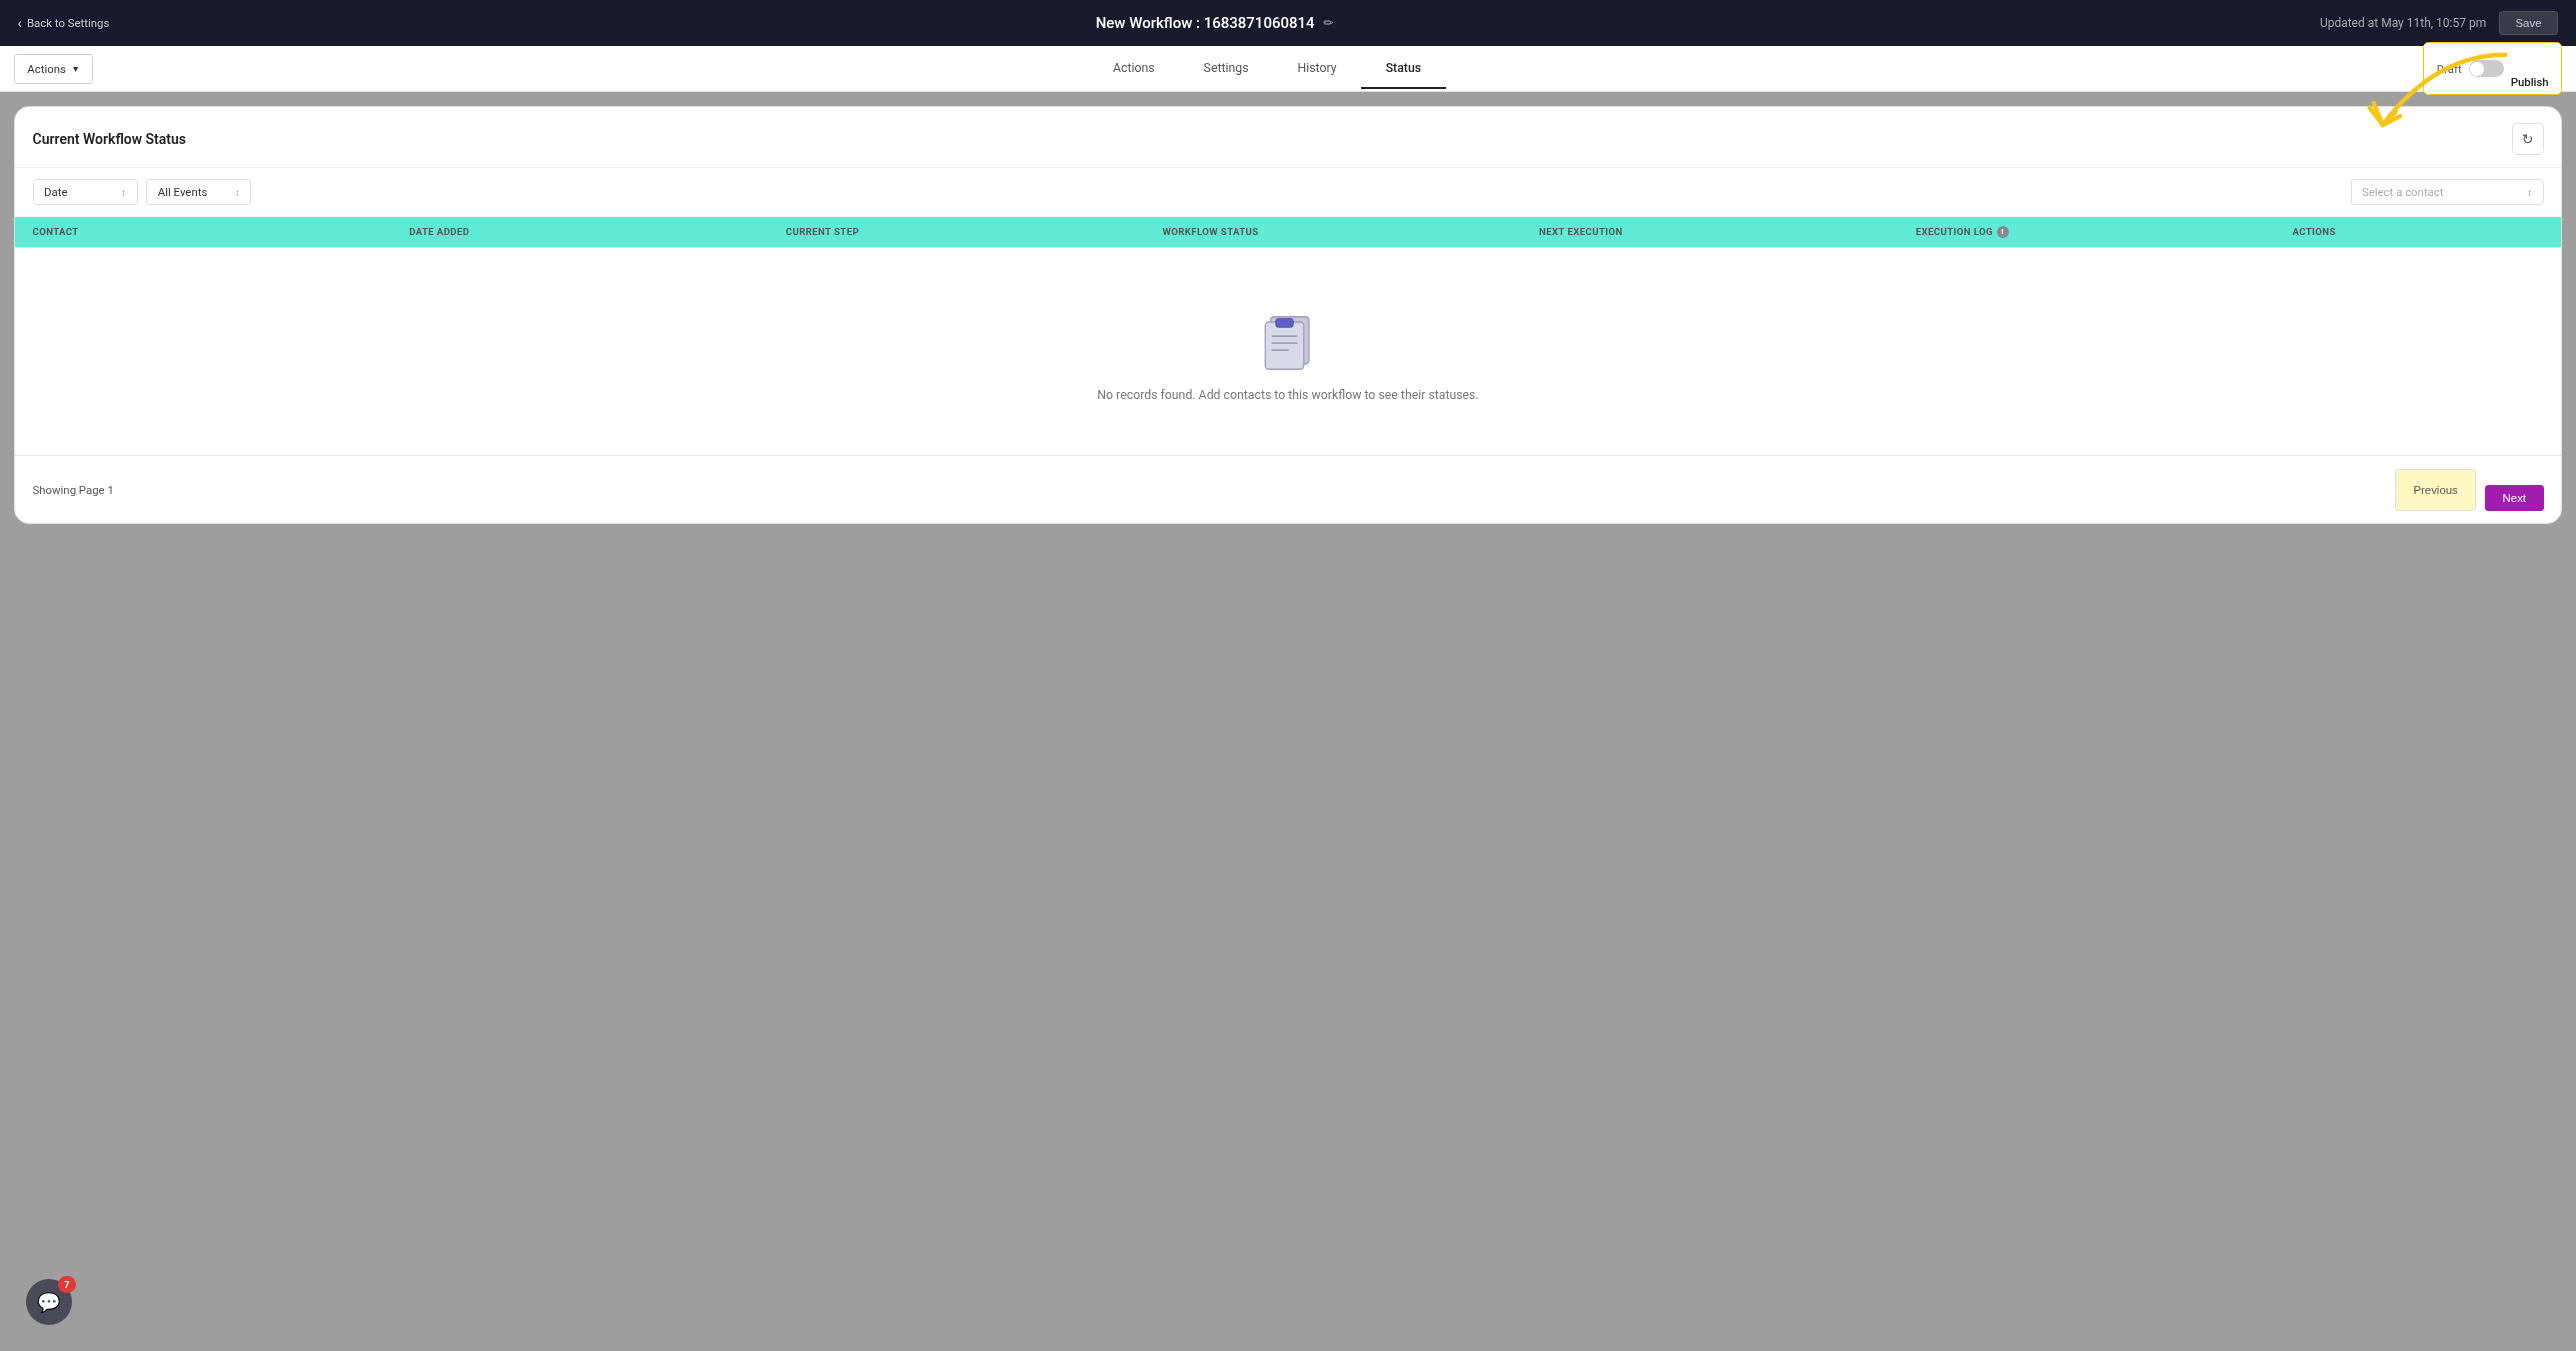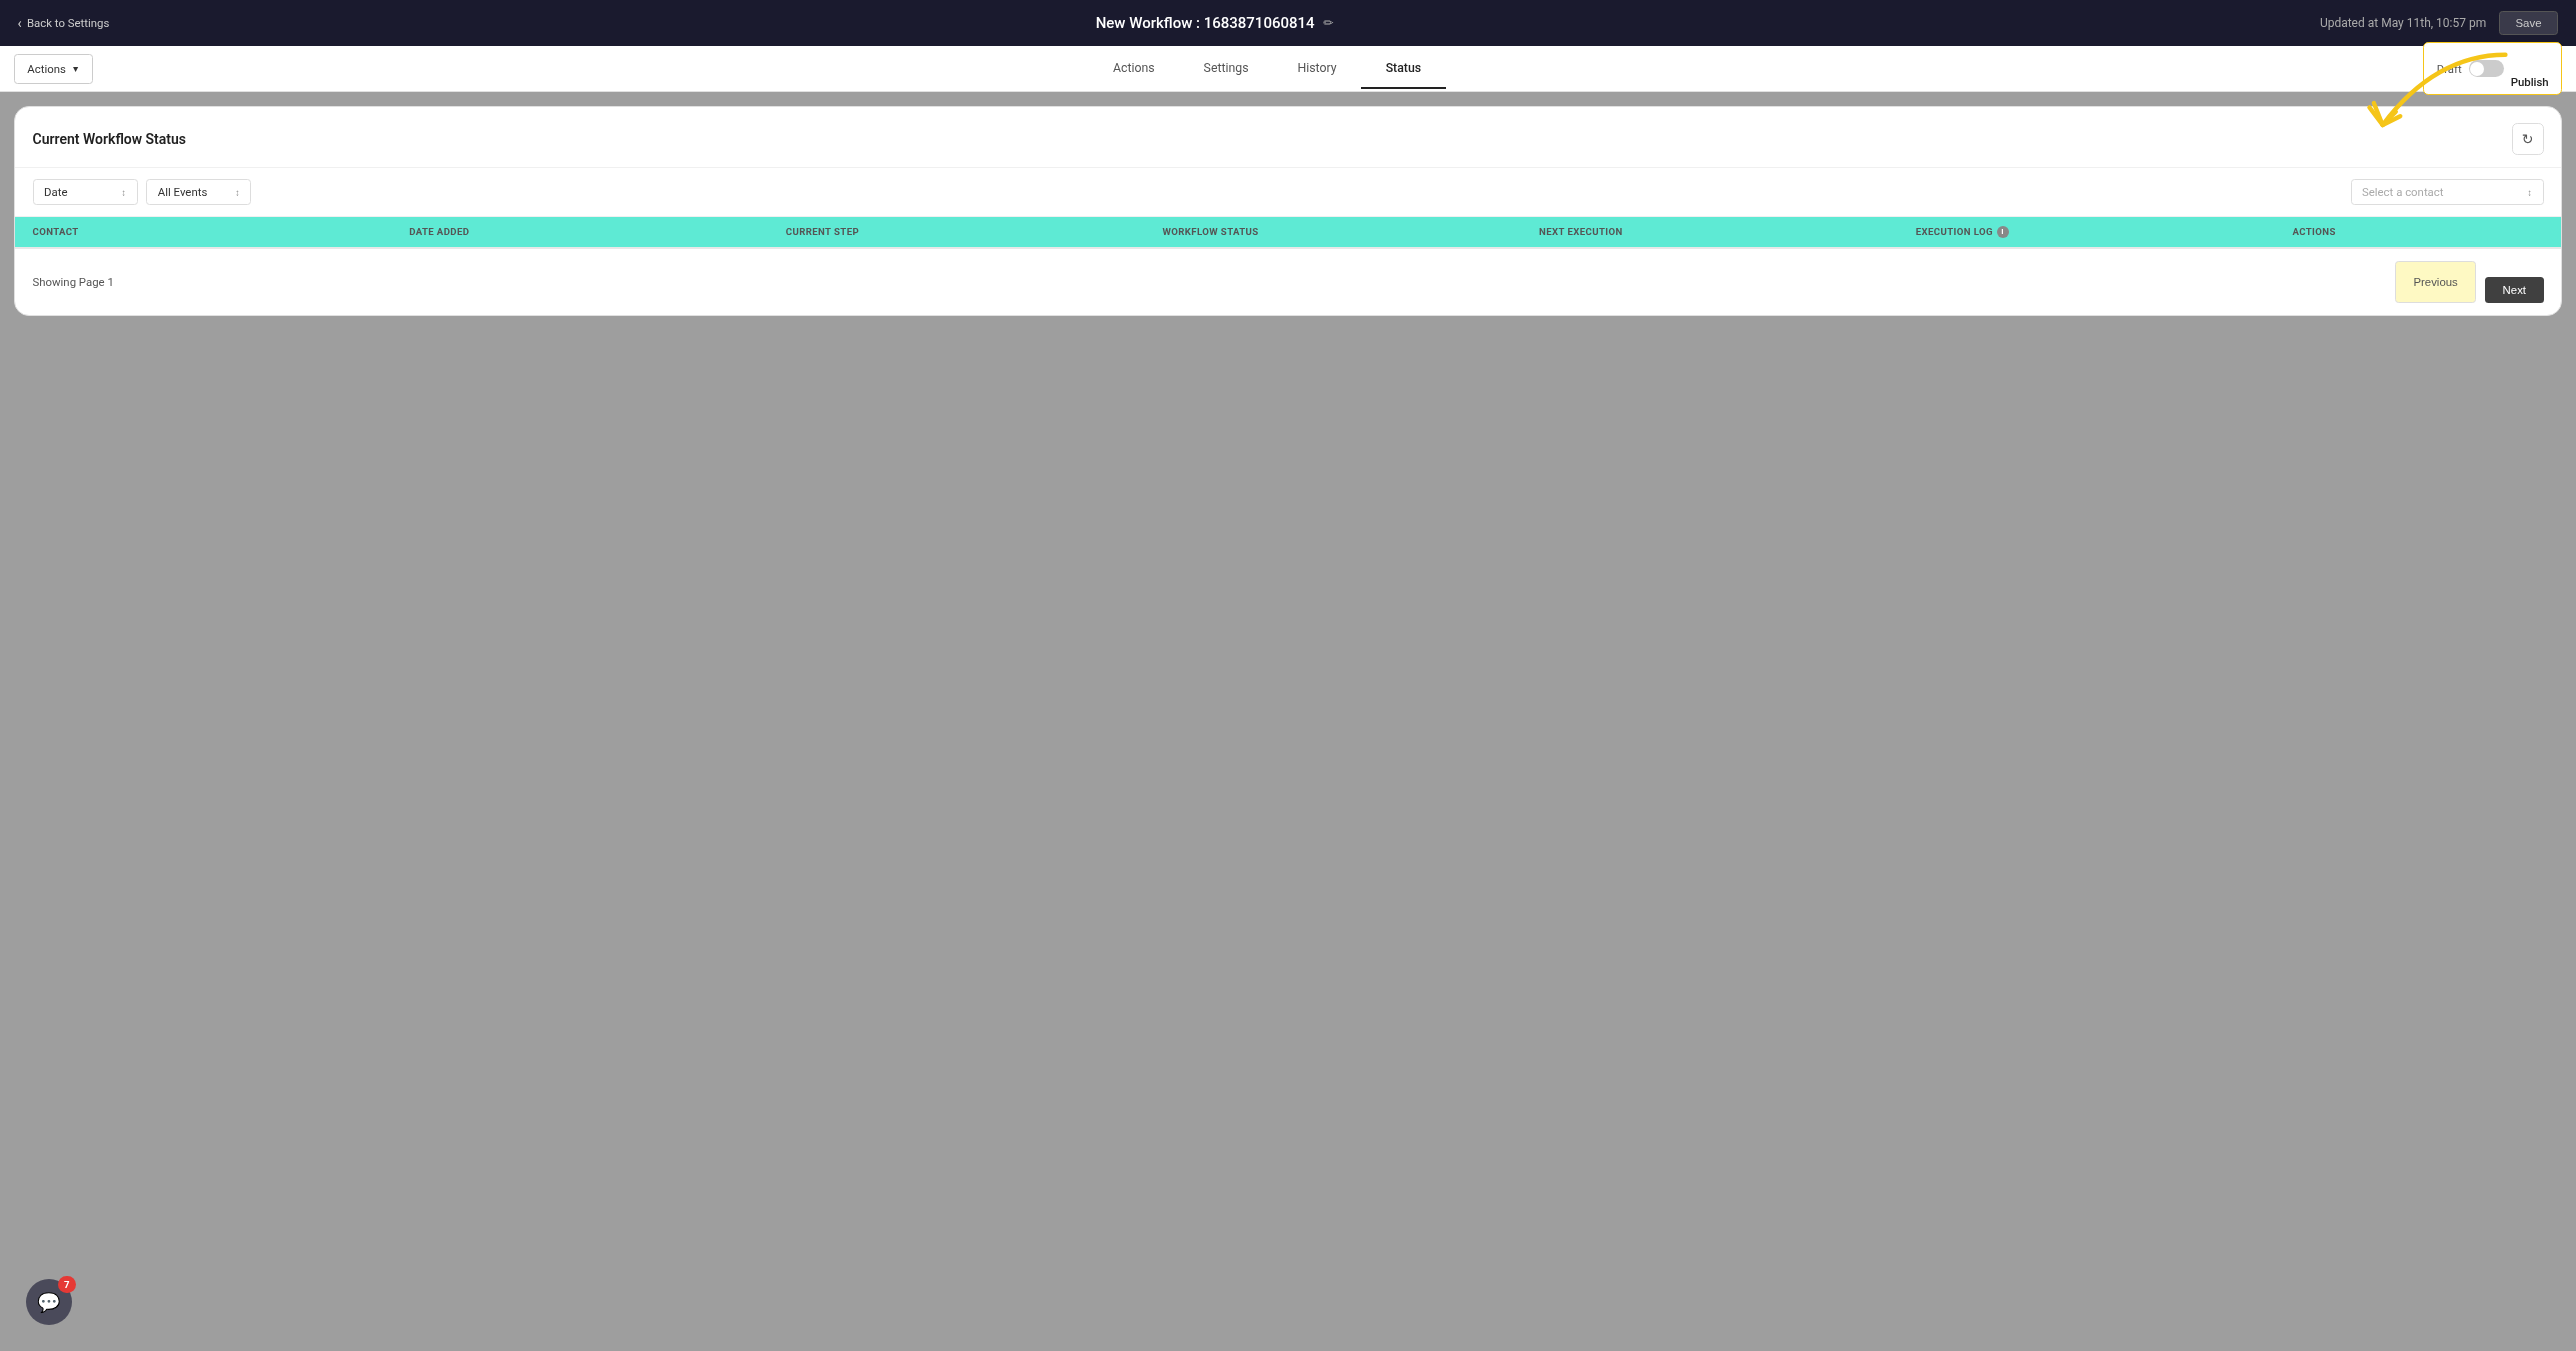--- a/index.html
+++ b/index.html
@@ -299,21 +299,21 @@
       border-radius: 3.5px;
       background: #fef9c3;
       color: #555;
       font-size: 11.4px;
       cursor: pointer;
     }
     .next-btn {
       padding: 7px 17.5px;
       border: none;
       border-radius: 3.5px;
-      background: #404040;
+      background: #a21caf;
       color: #fff;
       font-size: 11.4px;
       cursor: pointer;
       font-weight: 500;
       margin-top: 16px;
     }
 
     
     .chat-widget {
       position: fixed;
@@ -452,20 +452,38 @@
       </div>
       <div class="table-col-header">
         <span>EXECUTION LOG</span>
         <span class="info-icon">i</span>
       </div>
       <div class="table-col-header">
         <span>ACTIONS</span>
       </div>
     </div>
 
+    <div class="empty-state">
+
+      <div class="clipboard-icon">
+        <svg width="70" height="70" viewBox="0 0 80 80" xmlns="http://www.w3.org/2000/svg">
+
+          <rect x="20" y="18" width="44" height="54" rx="4" fill="#c8c8d4" stroke="#a0a0b8" stroke-width="1.5"></rect>
+
+          <rect x="14" y="24" width="44" height="54" rx="4" fill="#d8d8e8" stroke="#a0a0b8" stroke-width="1.5"></rect>
+
+          <rect x="26" y="20" width="20" height="10" rx="3" fill="#6060c8" stroke="#5050a8" stroke-width="1"></rect>
+
+          <line x1="22" y1="40" x2="50" y2="40" stroke="#a0a0b8" stroke-width="2" stroke-linecap="round"></line>
+          <line x1="22" y1="48" x2="50" y2="48" stroke="#a0a0b8" stroke-width="2" stroke-linecap="round"></line>
+          <line x1="22" y1="56" x2="40" y2="56" stroke="#a0a0b8" stroke-width="2" stroke-linecap="round"></line>
+        </svg>
+      </div>
+      <span class="empty-text">No records found. Add contacts to this workflow to see their statuses.</span>
+    </div>
 
     <div class="pagination-row">
       <span class="page-info">Showing Page 1</span>
       <div class="pagination-btns">
         <button class="prev-btn">Previous</button>
         <button class="next-btn">Next</button>
       </div>
     </div>
 
   </div>

